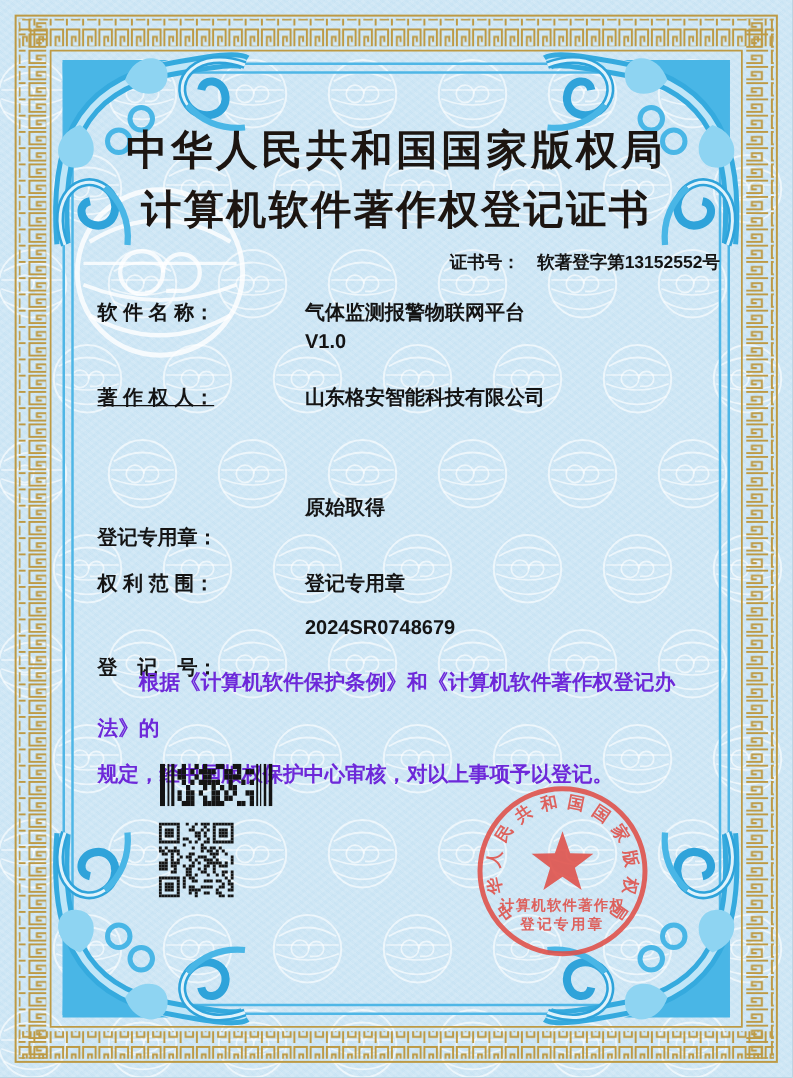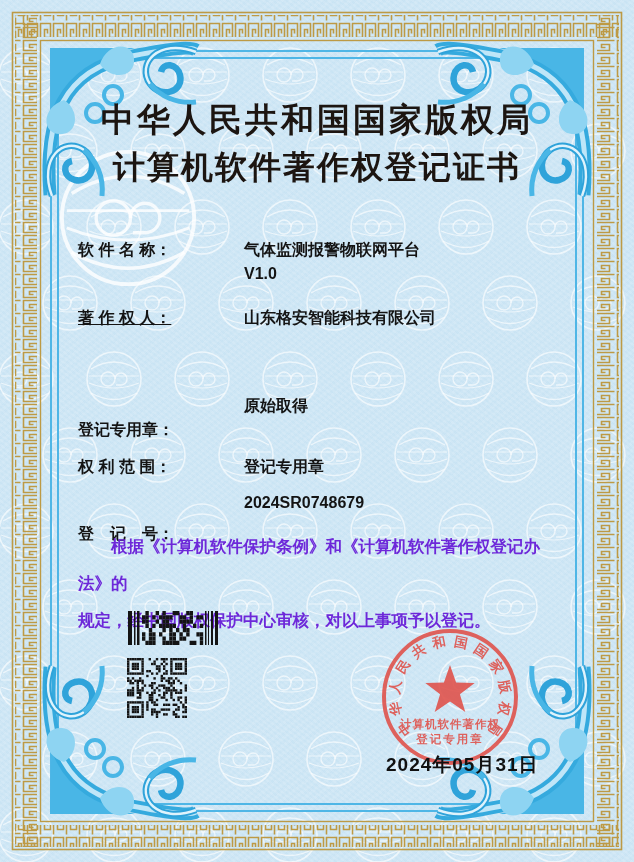--- a/index.html
+++ b/index.html
@@ -187,20 +187,23 @@
 
     <use href="#orn"></use>
     <use href="#orn" transform="translate(634,0) scale(-1,1)"></use>
     <use href="#orn" transform="translate(0,862) scale(1,-1)"></use>
     <use href="#orn" transform="translate(634,862) scale(-1,-1)"></use>
   </svg>
 
   <div class="txt title2">计算机软件著作权登记证书</div>
   <div class="txt title1">中华人民共和国国家版权局</div>
 
+  <div class="txt certno">
+    <span class="lbl">证书号：</span><span>软著登字第13152552号</span>
+  </div>
 
   <div class="fieldrow">
     <span class="txt lbl" style="top:240px;text-align:center;">软 件 名 称：</span>
     <span class="txt val" style="top:240px;">气体监测报警物联网平台</span>
     <span class="txt val" style="top:265px;">V1.0</span>
   </div>
   <div class="fieldrow">
     <span class="txt lbl" style="top:308px;text-decoration:underline;">著 作 权 人：</span>
     <span class="txt val" style="top:308px;">山东格安智能科技有限公司</span>
   </div>
@@ -598,14 +601,13 @@
         <text x="118.68383958006005" y="48.08781916969404" text-anchor="middle" font-size="13.5" font-weight="bold" fill="#e04f48" transform="rotate(56.81818181818181 118.68383958006005 48.08781916969404)">家</text>
         <text x="126.15335773679337" y="66.74577352096736" text-anchor="middle" font-size="13.5" font-weight="bold" fill="#e04f48" transform="rotate(79.54545454545453 126.15335773679337 66.74577352096736)">版</text>
         <text x="125.83449016452914" y="86.84082976720181" text-anchor="middle" font-size="13.5" font-weight="bold" fill="#e04f48" transform="rotate(102.27272727272728 125.83449016452914 86.84082976720181)">权</text>
         <text x="117.77675425873859" y="105.25239825390334" text-anchor="middle" font-size="13.5" font-weight="bold" fill="#e04f48" transform="rotate(125 117.77675425873859 105.25239825390334)">局</text>
       </g>
     <path id="sealstar" fill="#e04f48" d="M76.0,44.0 L82.1,61.6 L100.7,62.0 L85.9,73.2 L91.3,91.0 L76.0,80.4 L60.7,91.0 L66.1,73.2 L51.3,62.0 L69.9,61.6 Z"></path>
     <text x="76" y="107" text-anchor="middle" font-size="11.5" font-weight="bold" fill="#e04f48" letter-spacing="1">计算机软件著作权</text>
     <text x="76" y="122" text-anchor="middle" font-size="11.5" font-weight="bold" fill="#e04f48" letter-spacing="2">登记专用章</text>
   </svg>
 
-  <div class="date">2024年05月31日</div>
 </div>
 
 </body></html>

